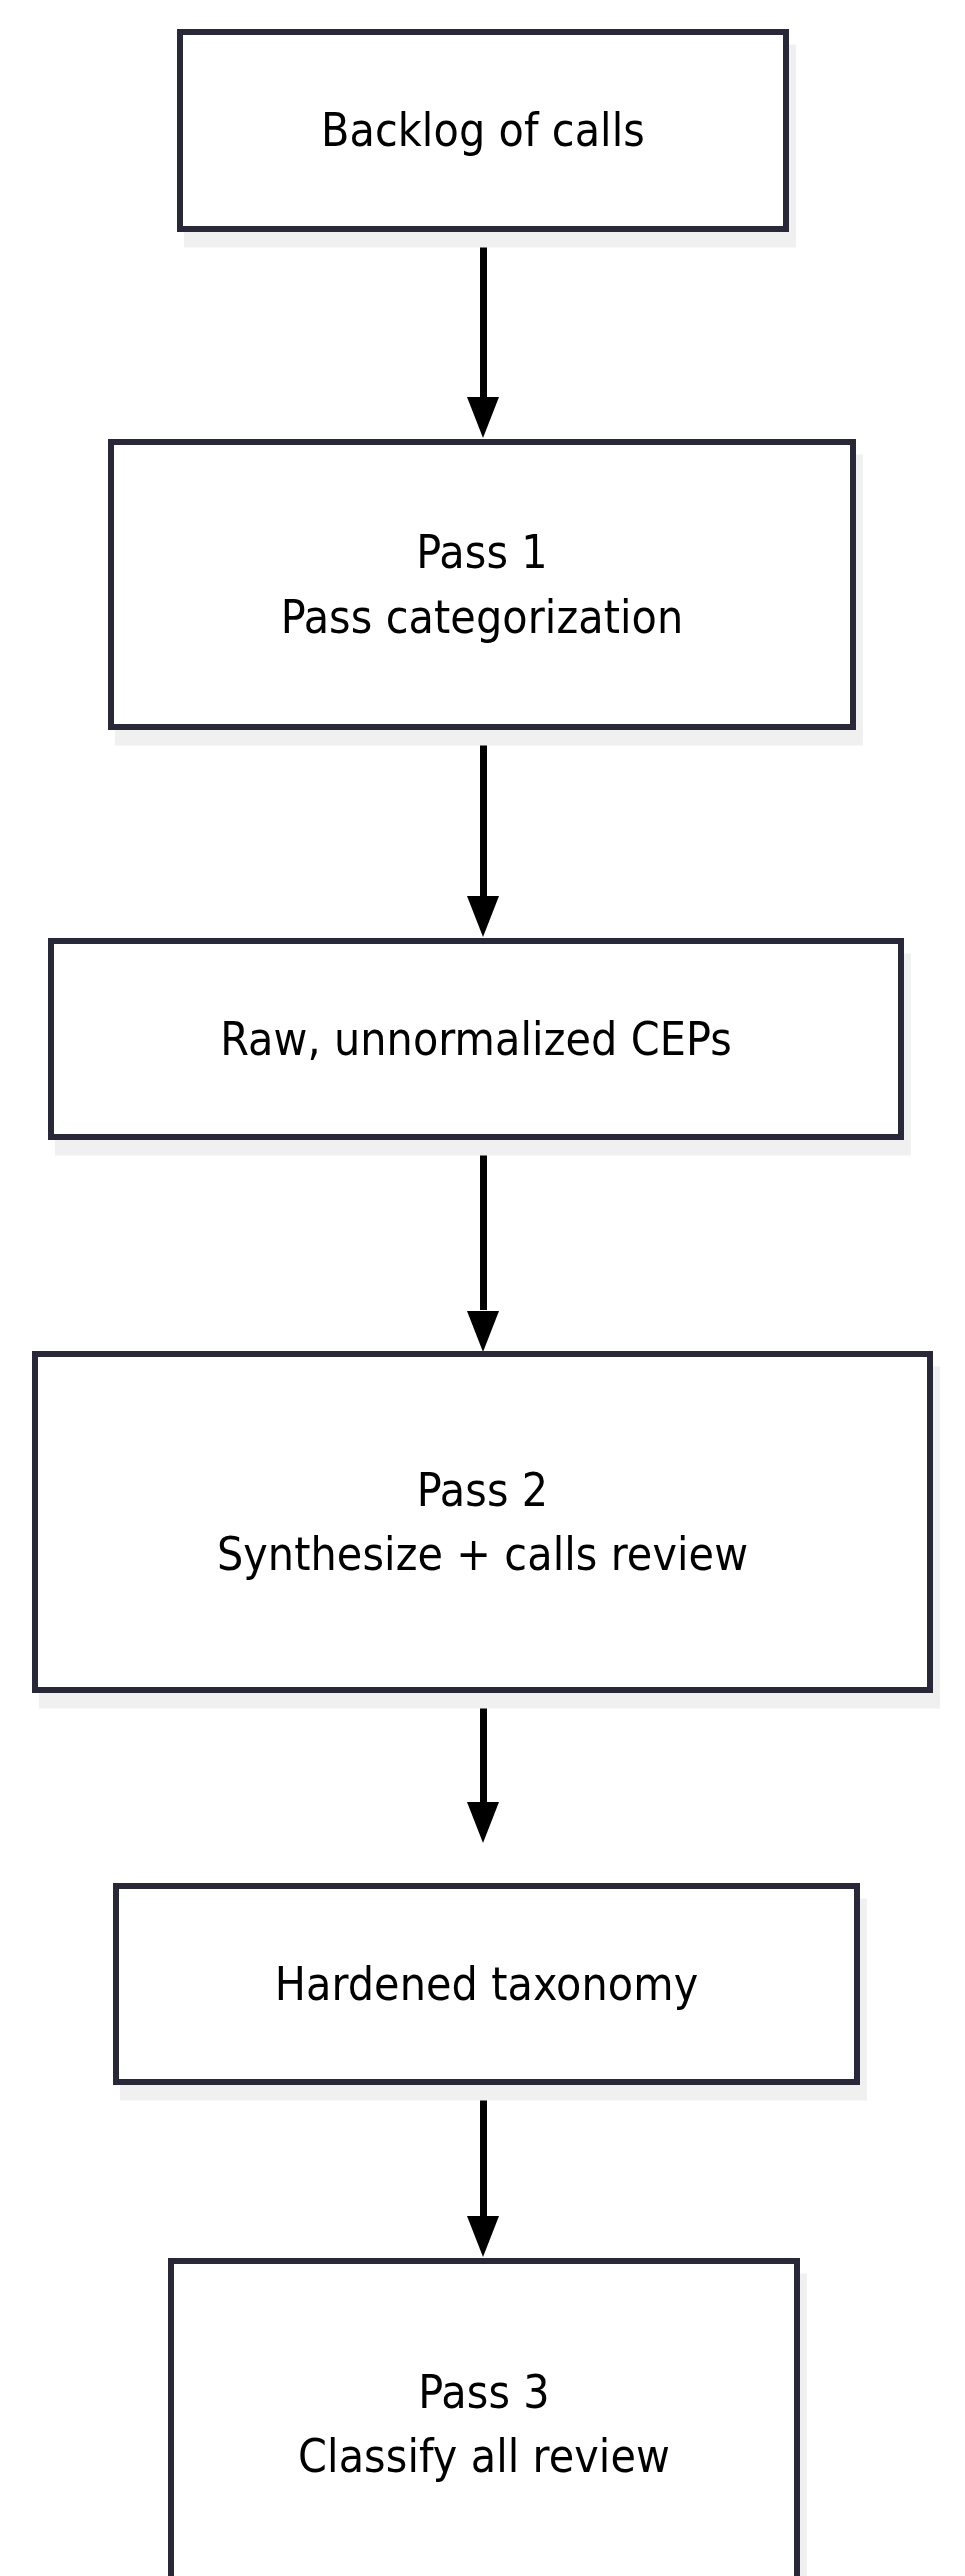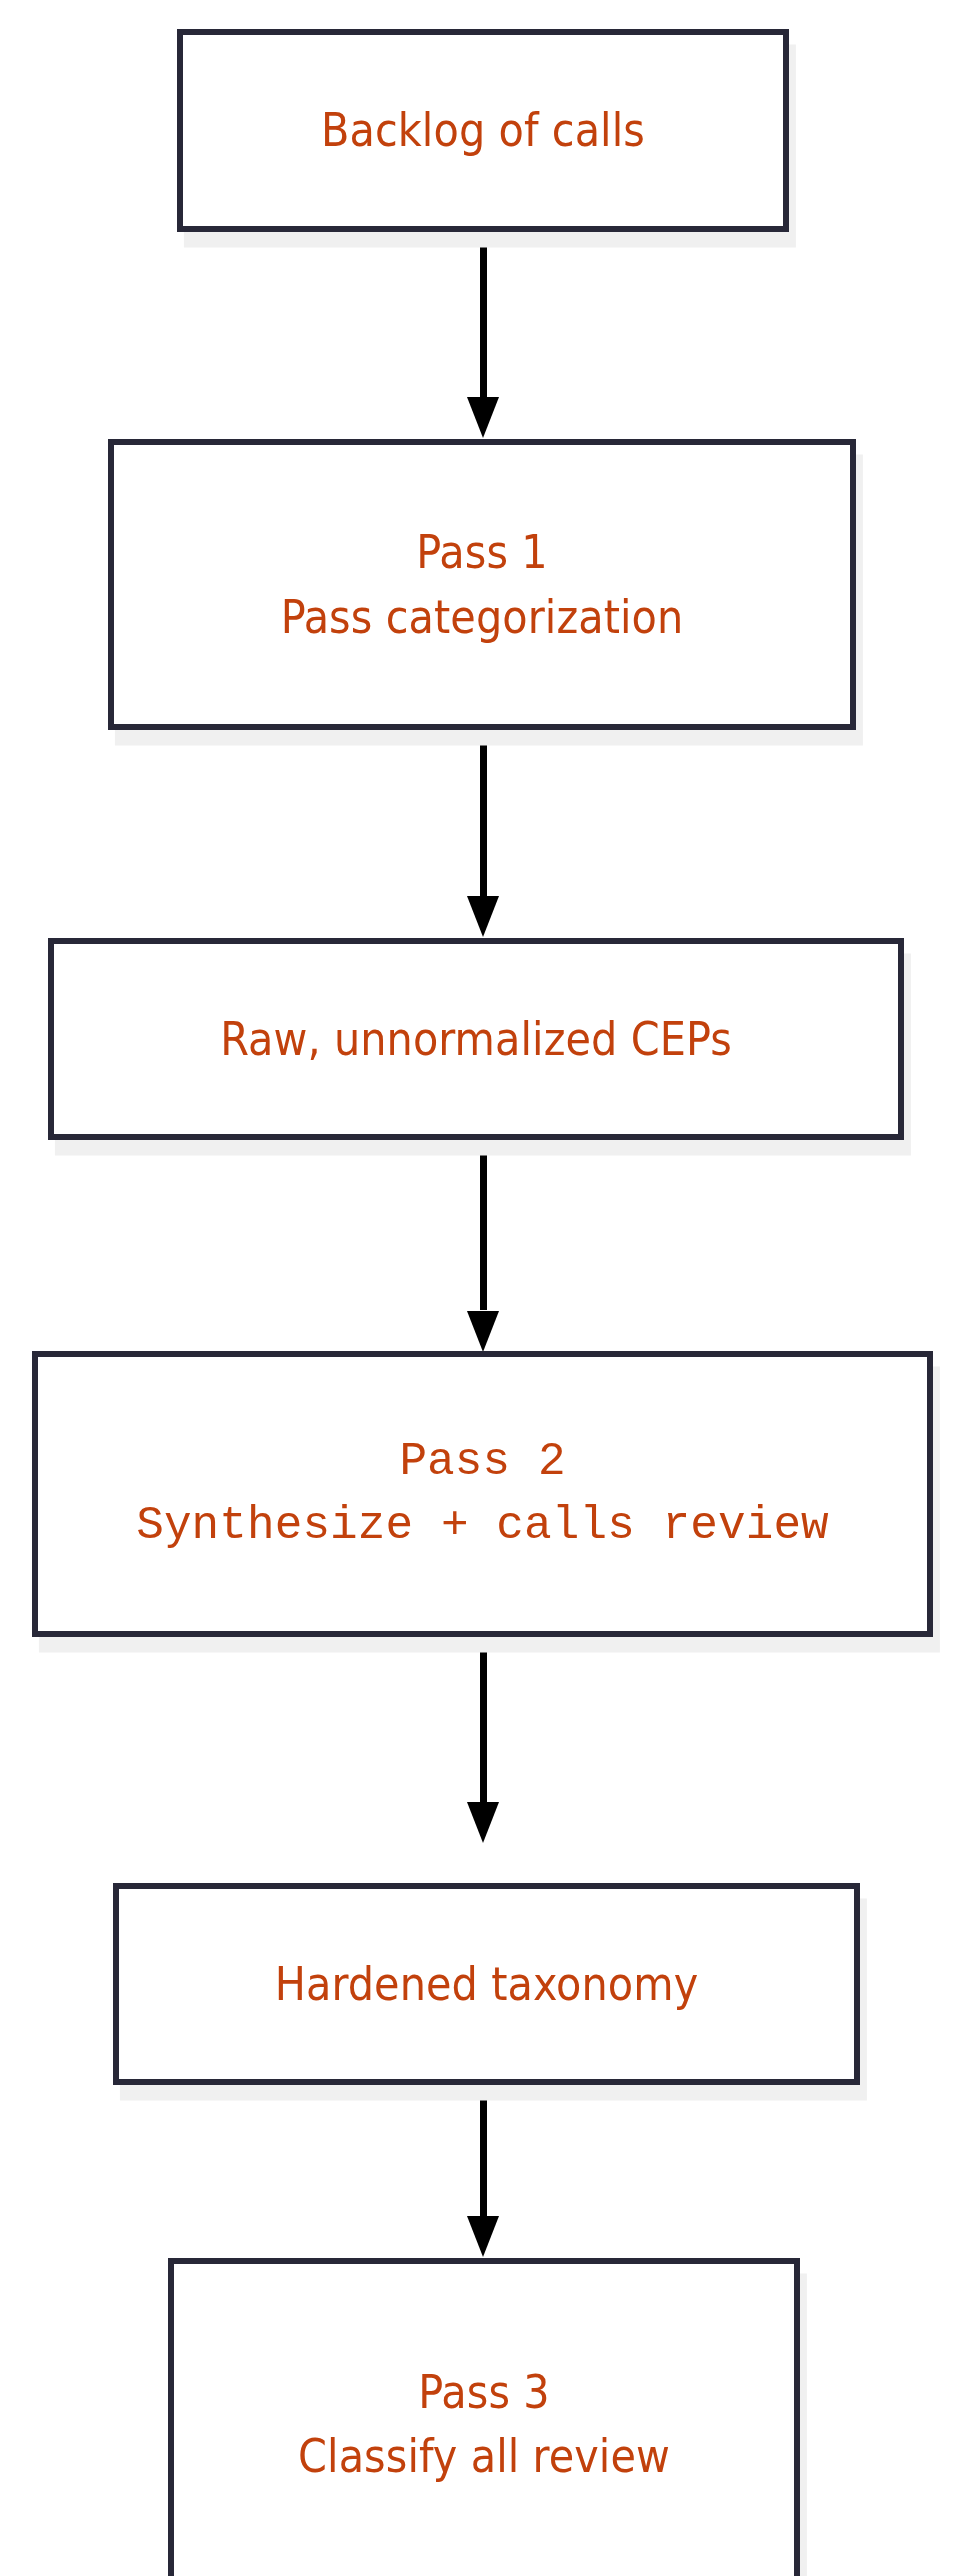--- a/index.html
+++ b/index.html
@@ -35,21 +35,21 @@
     color: #282838;
     z-index: 2;
   }
   .node-line {
     display: block;
     white-space: nowrap;
     font-size: 46px;
     line-height: 1.22;
     font-weight: 400;
     letter-spacing: 0.1px;
-    color: #c2410c;
+    color: #000000;
   }
   .node.two-line .node-line:first-child {
     margin-bottom: 8.6px;
   }
 
   
   .connector {
     position: absolute;
     z-index: 1;
   }
@@ -99,21 +99,21 @@
 
   <div class="node" style="left:48px; top:938px; width:856px; height:202px;">
     <span class="node-line">Raw, unnormalized CEPs</span>
   </div>
 
   <div class="connector" style="left:467px; top:1140px; width:33px; height:212px;">
     <div class="stem" style="height:170px;"></div>
     <div class="head"></div>
   </div>
 
-  <div class="node two-line" style="left:32px; top:1351px; width:901px; height:286px;font-family:Liberation Mono, monospace;">
+  <div class="node two-line" style="left:32px; top:1351px; width:901px; height:342px;">
     <span class="node-line">Pass 2</span>
     <span class="node-line">Synthesize + calls review</span>
   </div>
 
   <div class="connector" style="left:467px; top:1637px; width:33px; height:206px;">
     <div class="stem" style="height:165px;"></div>
     <div class="head"></div>
   </div>
 
   <div class="node" style="left:113px; top:1843px; width:747px; height:202px;margin-top:40px;">

